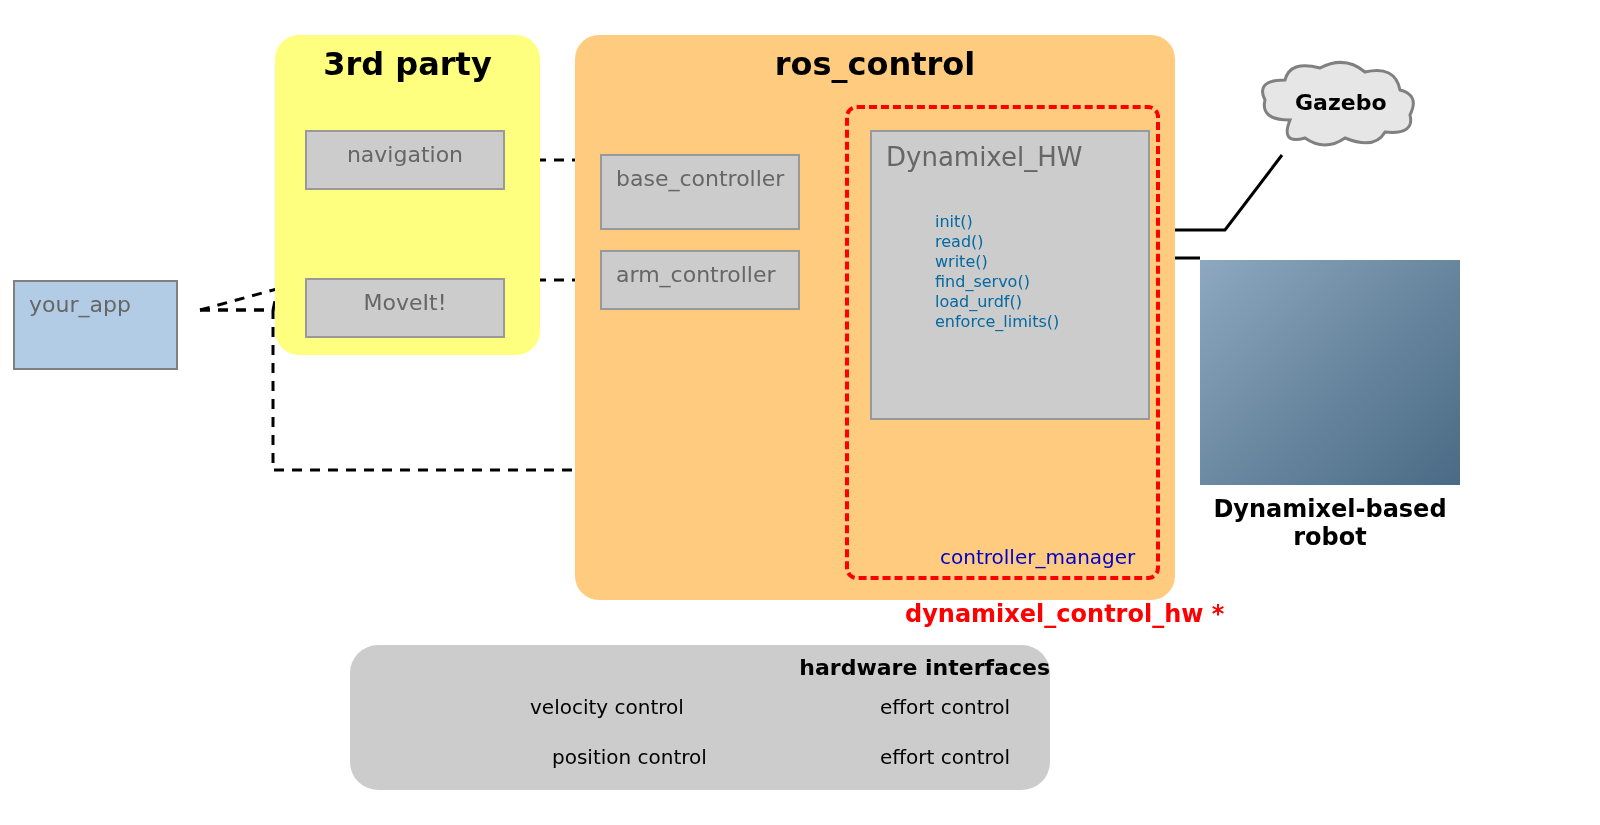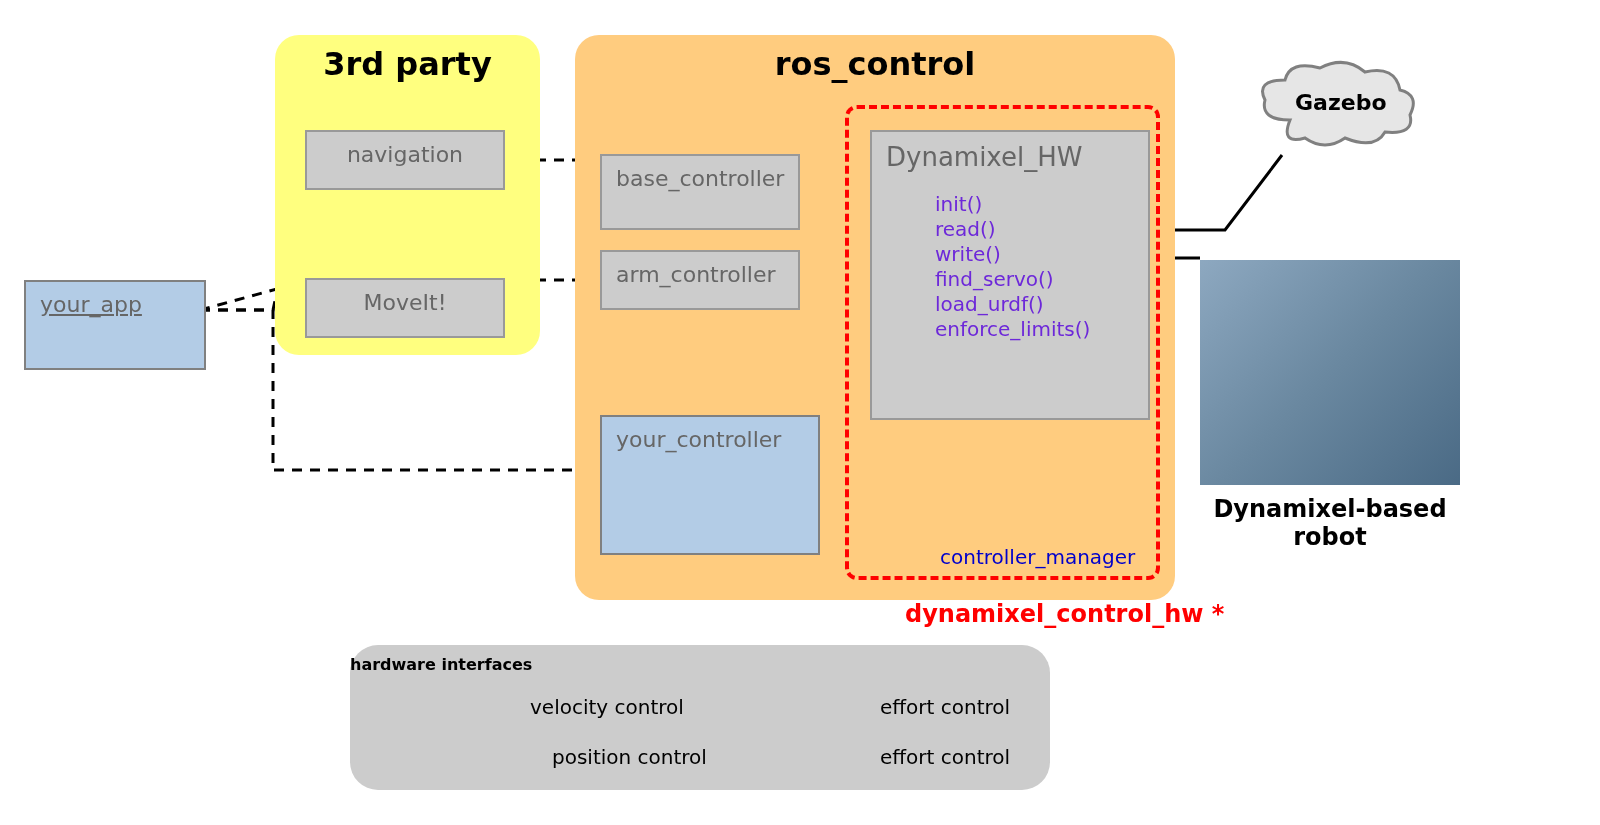--- a/index.html
+++ b/index.html
@@ -9,23 +9,23 @@
   .panel { border-radius: 24px; }
   .yellow-panel { background: #ffff7f; }
   .orange-panel { background: #ffcc7f; }
   .gray-box { background: #cccccc; border: 2px solid #999999; color: #666666; font-size: 22px; padding: 10px 14px; }
   .blue-box { background: #b3cce6; border: 2px solid #808080; color: #666666; font-size: 22px; padding: 10px 14px; }
   .title { position: absolute; font-weight: bold; font-size: 32px; color: #000; text-align: center; }
   .label-red { position: absolute; color: #ff0000; font-weight: bold; font-size: 24px; }
   .label-blue { position: absolute; color: #0000cc; font-size: 20px; }
   .label-black { position: absolute; color: #000; font-weight: bold; font-size: 24px; text-align: center; }
   .dashed-red { position: absolute; border: 4px dashed #ff0000; border-radius: 12px; }
-  .methods { position: absolute; color: #6d28d9; font-size: 20px; line-height: 1.25; }
+  .methods { position: absolute; color: #0369a1; font-size: 16px; line-height: 1.25; margin-top: 20px; }
   .legend-panel { position: absolute; background: #cccccc; border-radius: 28px; }
-  .legend-title { font-weight: bold; font-size: 16px; text-align: left; }
+  .legend-title { font-weight: bold; font-size: 22px; text-align: right; }
   .legend-text { font-size: 20px; color: #000; }
   svg { position: absolute; top: 0; left: 0; pointer-events: none; }
   .robot-img { position: absolute; background: linear-gradient(135deg, #8da8c0 0%, #6a88a0 50%, #4a6a85 100%); }
 </style>
 </head>
 <body>
 
 <div class="canvas">
 
   <svg width="1600" height="825">
@@ -104,21 +104,21 @@
         <path d="M 80 90 L 40 60 L 15 80"></path>
         <path d="M 70 115 L 25 120 L 10 150"></path>
         <path d="M 85 140 L 50 170 L 30 200"></path>
         <path d="M 180 90 L 220 60 L 245 80"></path>
         <path d="M 190 115 L 235 120 L 250 150"></path>
         <path d="M 175 140 L 210 170 L 230 200"></path>
       </g>
     </g>
   </svg>
 
-  <div class="box blue-box" style="left:24px; top:280px; width:182px; height:90px;text-decoration:underline;">
+  <div class="box blue-box" style="left:13px; top:280px; width:165px; height:90px;">
     <span>your_app</span>
   </div>
 
   <div class="box panel yellow-panel" style="left:275px; top:35px; width:265px; height:320px;"></div>
   <div class="title" style="left:275px; top:45px; width:265px;">3rd party</div>
 
   <div class="box gray-box" style="left:305px; top:130px; width:200px; height:60px; text-align:center;">
     <span>navigation</span>
   </div>
   <div class="box gray-box" style="left:305px; top:250px; width:200px; height:60px; text-align:center;margin-top:28px;">
@@ -126,23 +126,20 @@
   </div>
 
   <div class="box panel orange-panel" style="left:575px; top:35px; width:600px; height:565px;"></div>
   <div class="title" style="left:575px; top:45px; width:600px;">ros_control</div>
 
   <div class="box gray-box" style="left:600px; top:130px; width:200px; height:76px;margin-top:24px;">
     <span>base_controller</span>
   </div>
   <div class="box gray-box" style="left:600px; top:250px; width:200px; height:60px;">
     <span>arm_controller</span>
-  </div>
-  <div class="box blue-box" style="left:600px; top:415px; width:220px; height:140px;">
-    <span>your_controller</span>
   </div>
 
   <div class="dashed-red" style="left:845px; top:105px; width:315px; height:475px;"></div>
 
   <div class="box gray-box" style="left:870px; top:130px; width:280px; height:290px; font-size:26px;">
     <span>Dynamixel_HW</span>
   </div>
   <div class="methods" style="left:935px; top:192px;">
     <div>init()</div>
     <div>read()</div>

